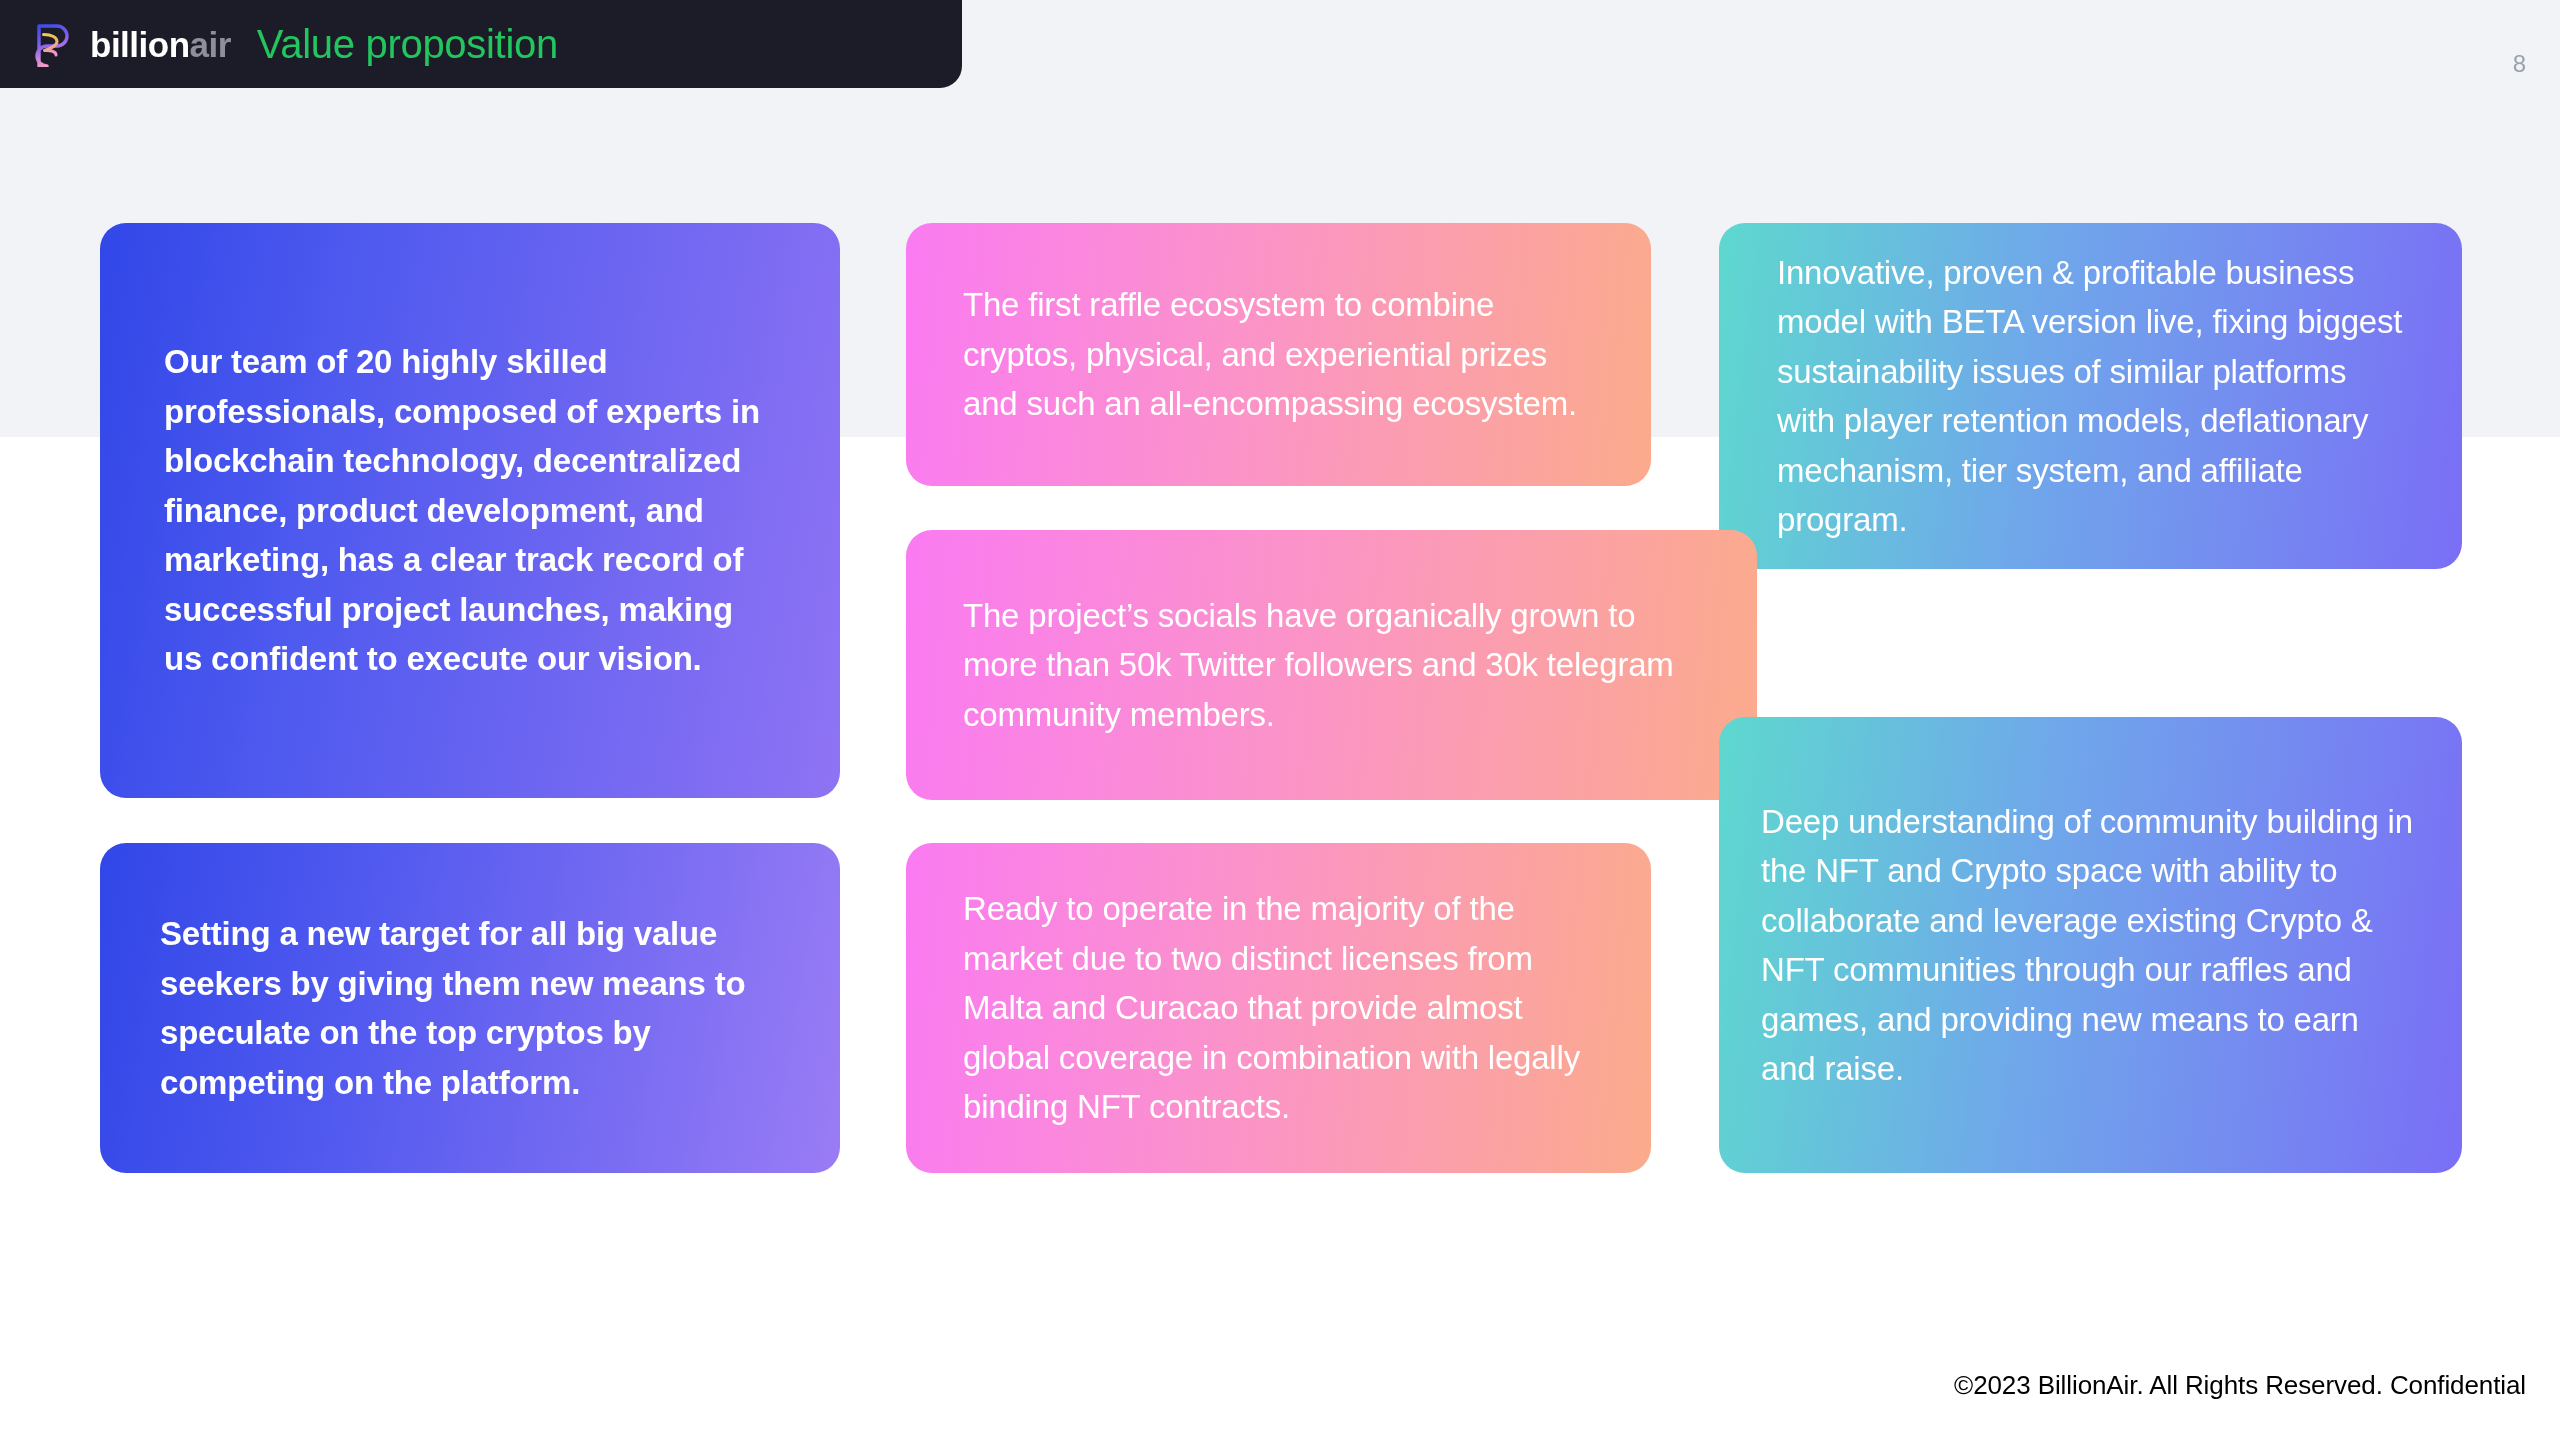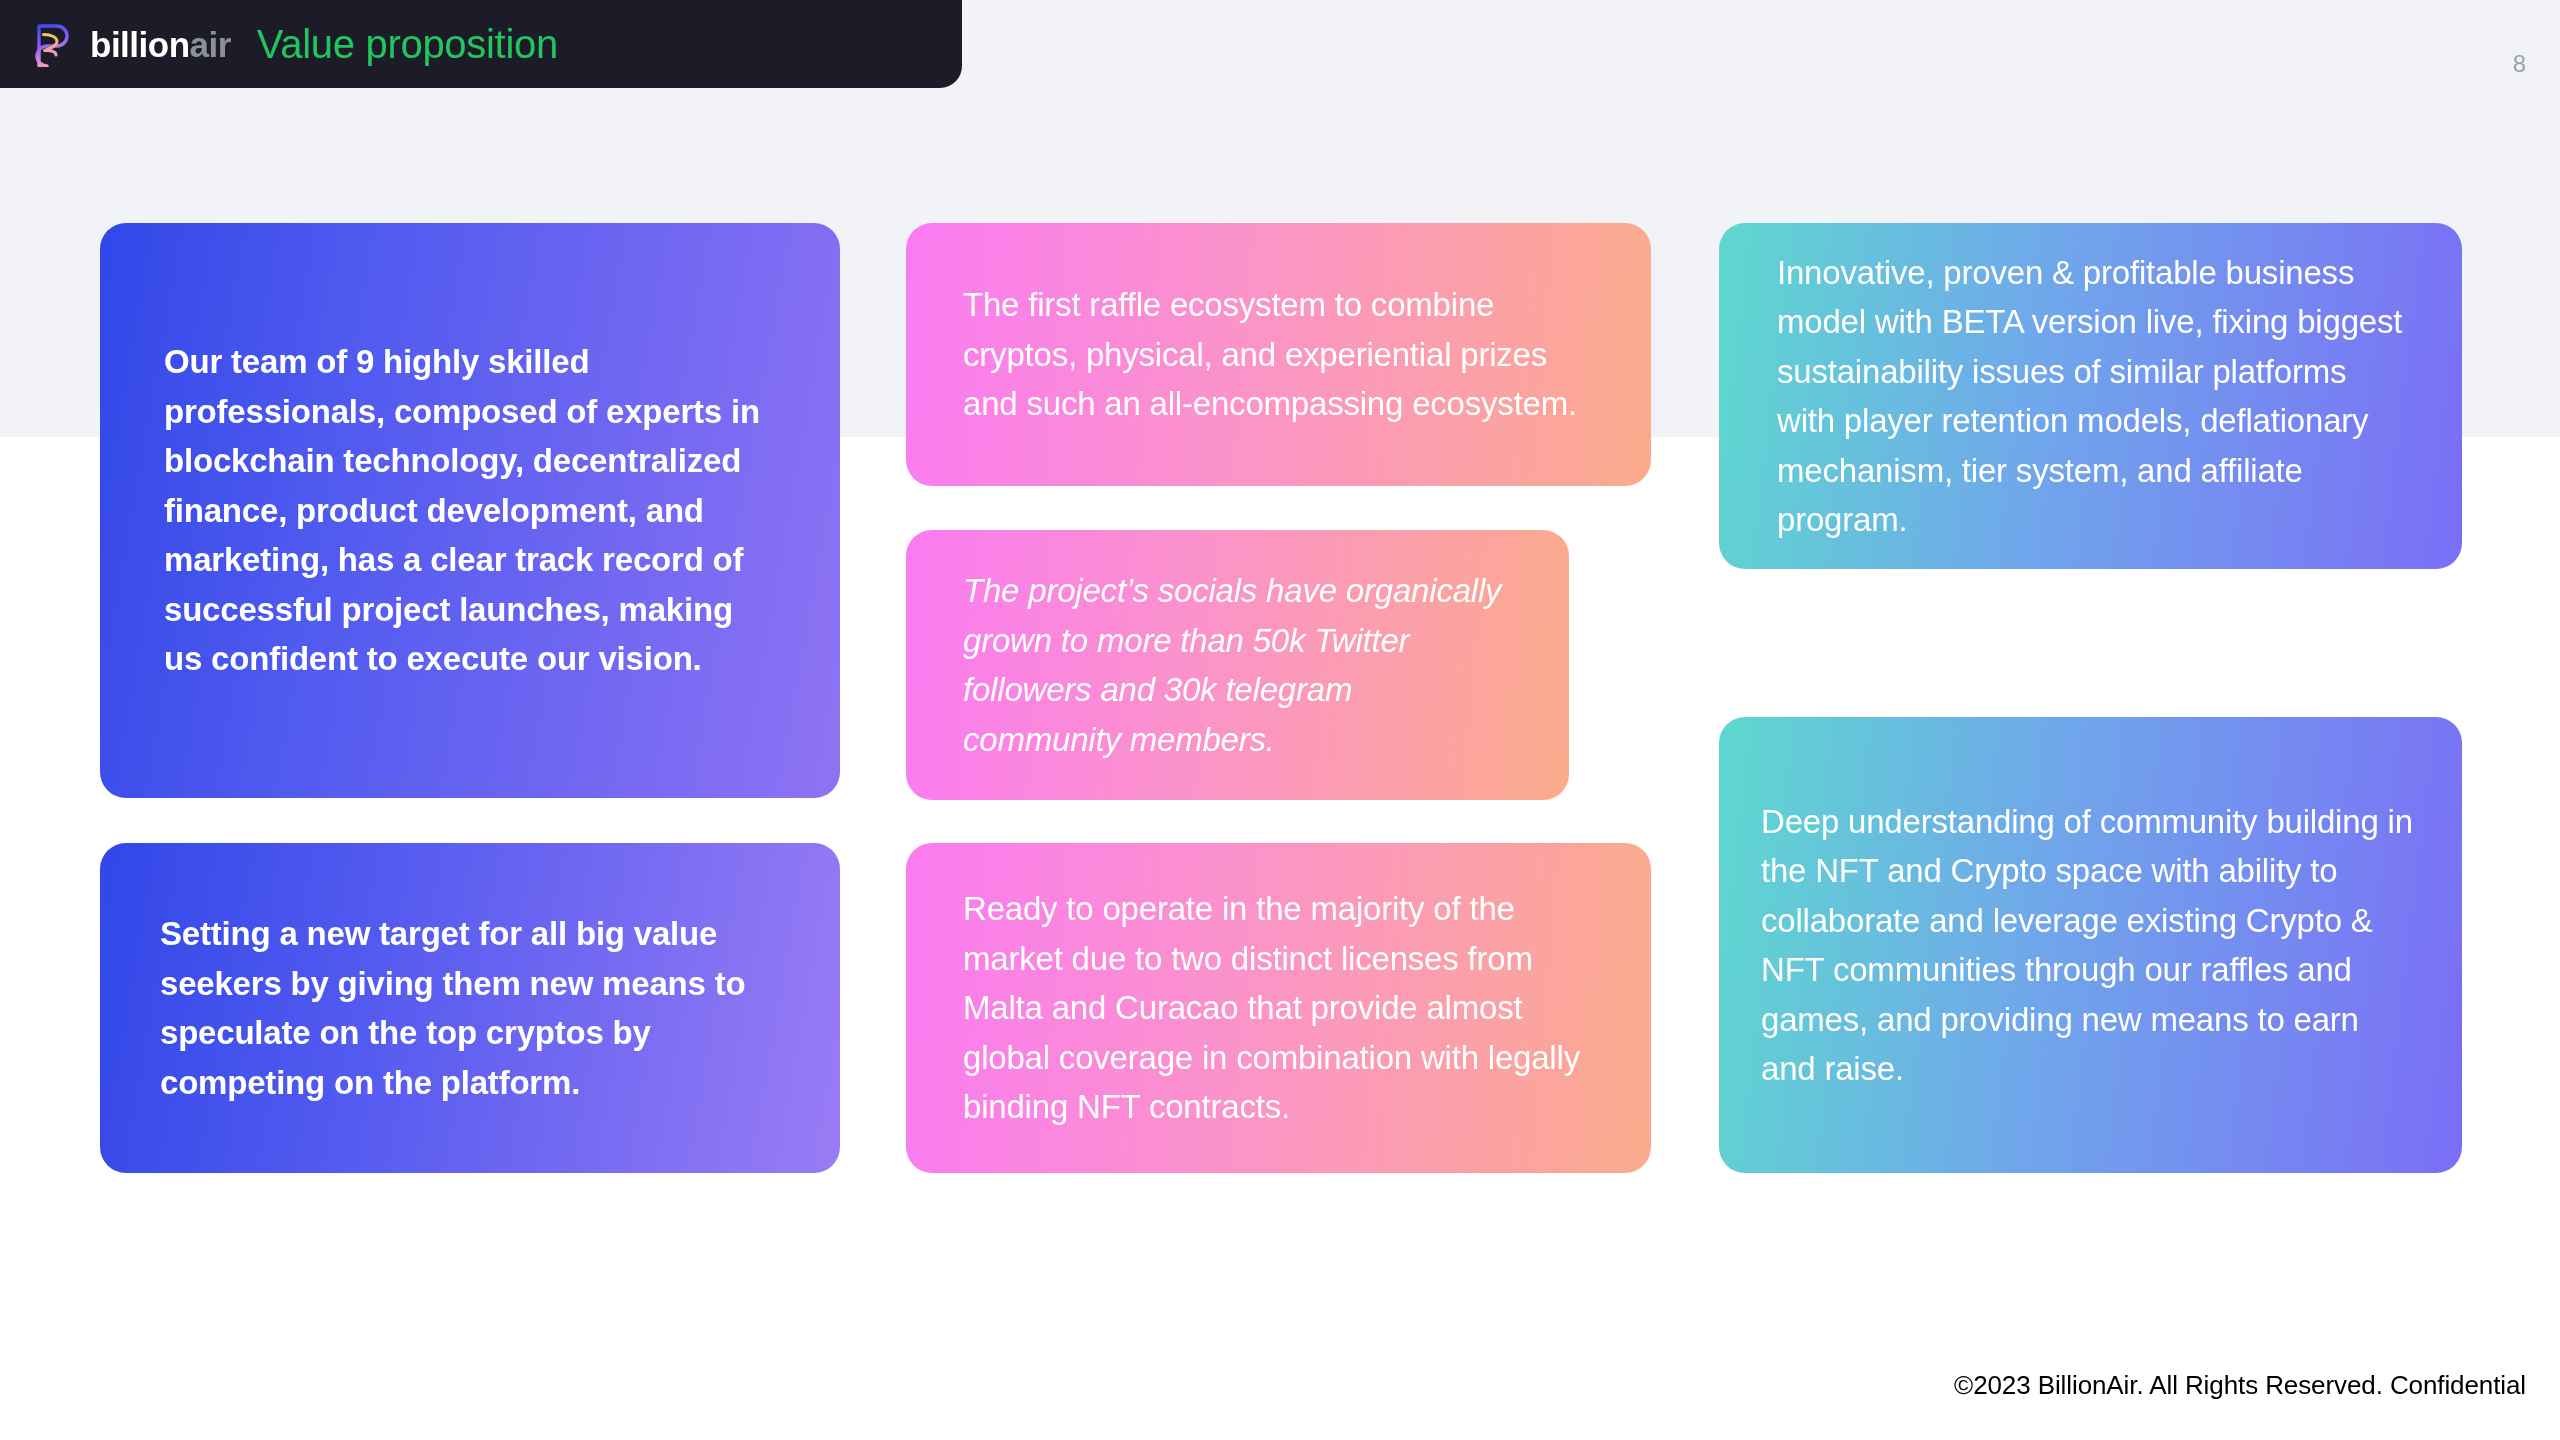--- a/index.html
+++ b/index.html
@@ -132,24 +132,23 @@
   .card-3 {
     left: 1719px; top: 223px;
     width: 743px; height: 346px;
     background: linear-gradient(97deg, #5ed8cf 0%, #6fa8ea 42%, #7a6ef6 100%);
     padding: 0 58px;
   }
 
   
   .card-4 {
     left: 906px; top: 530px;
-    width: 663px; height: 270px;
+    width: 851px; height: 270px;
     background: linear-gradient(95deg, #fa7bf2 0%, #fb93c9 45%, #fbab8c 100%);
     padding: 16px 57px;
-    font-style: italic;
   }
 
   
   .card-5 {
     left: 1719px; top: 717px;
     width: 743px; height: 456px;
     background: linear-gradient(97deg, #5ed8cf 0%, #6fa8ea 42%, #7a6ef6 100%);
     padding: 0 42px;
   }
 
@@ -214,21 +213,21 @@
     </div>
 
     <div class="slide-title">Value proposition</div>
   </div>
 
   <div class="page-number">8</div>
 
   <div class="cards">
 
     <div class="card card-1">
-      <p>Our team of 9 highly skilled professionals, composed of experts in blockchain technology, decentralized finance, product development, and marketing, has a clear track record of successful project launches, making us confident to execute our vision.</p>
+      <p>Our team of 20 highly skilled professionals, composed of experts in blockchain technology, decentralized finance, product development, and marketing, has a clear track record of successful project launches, making us confident to execute our vision.</p>
     </div>
 
     <div class="card card-2">
       <p>The first raffle ecosystem to combine cryptos, physical, and experiential prizes and such an all-encompassing ecosystem.</p>
     </div>
 
     <div class="card card-3">
       <p>Innovative, proven &amp; profitable business model with BETA version live, fixing biggest sustainability issues of similar platforms with player retention models, deflationary mechanism, tier system, and affiliate program.</p>
     </div>
 

